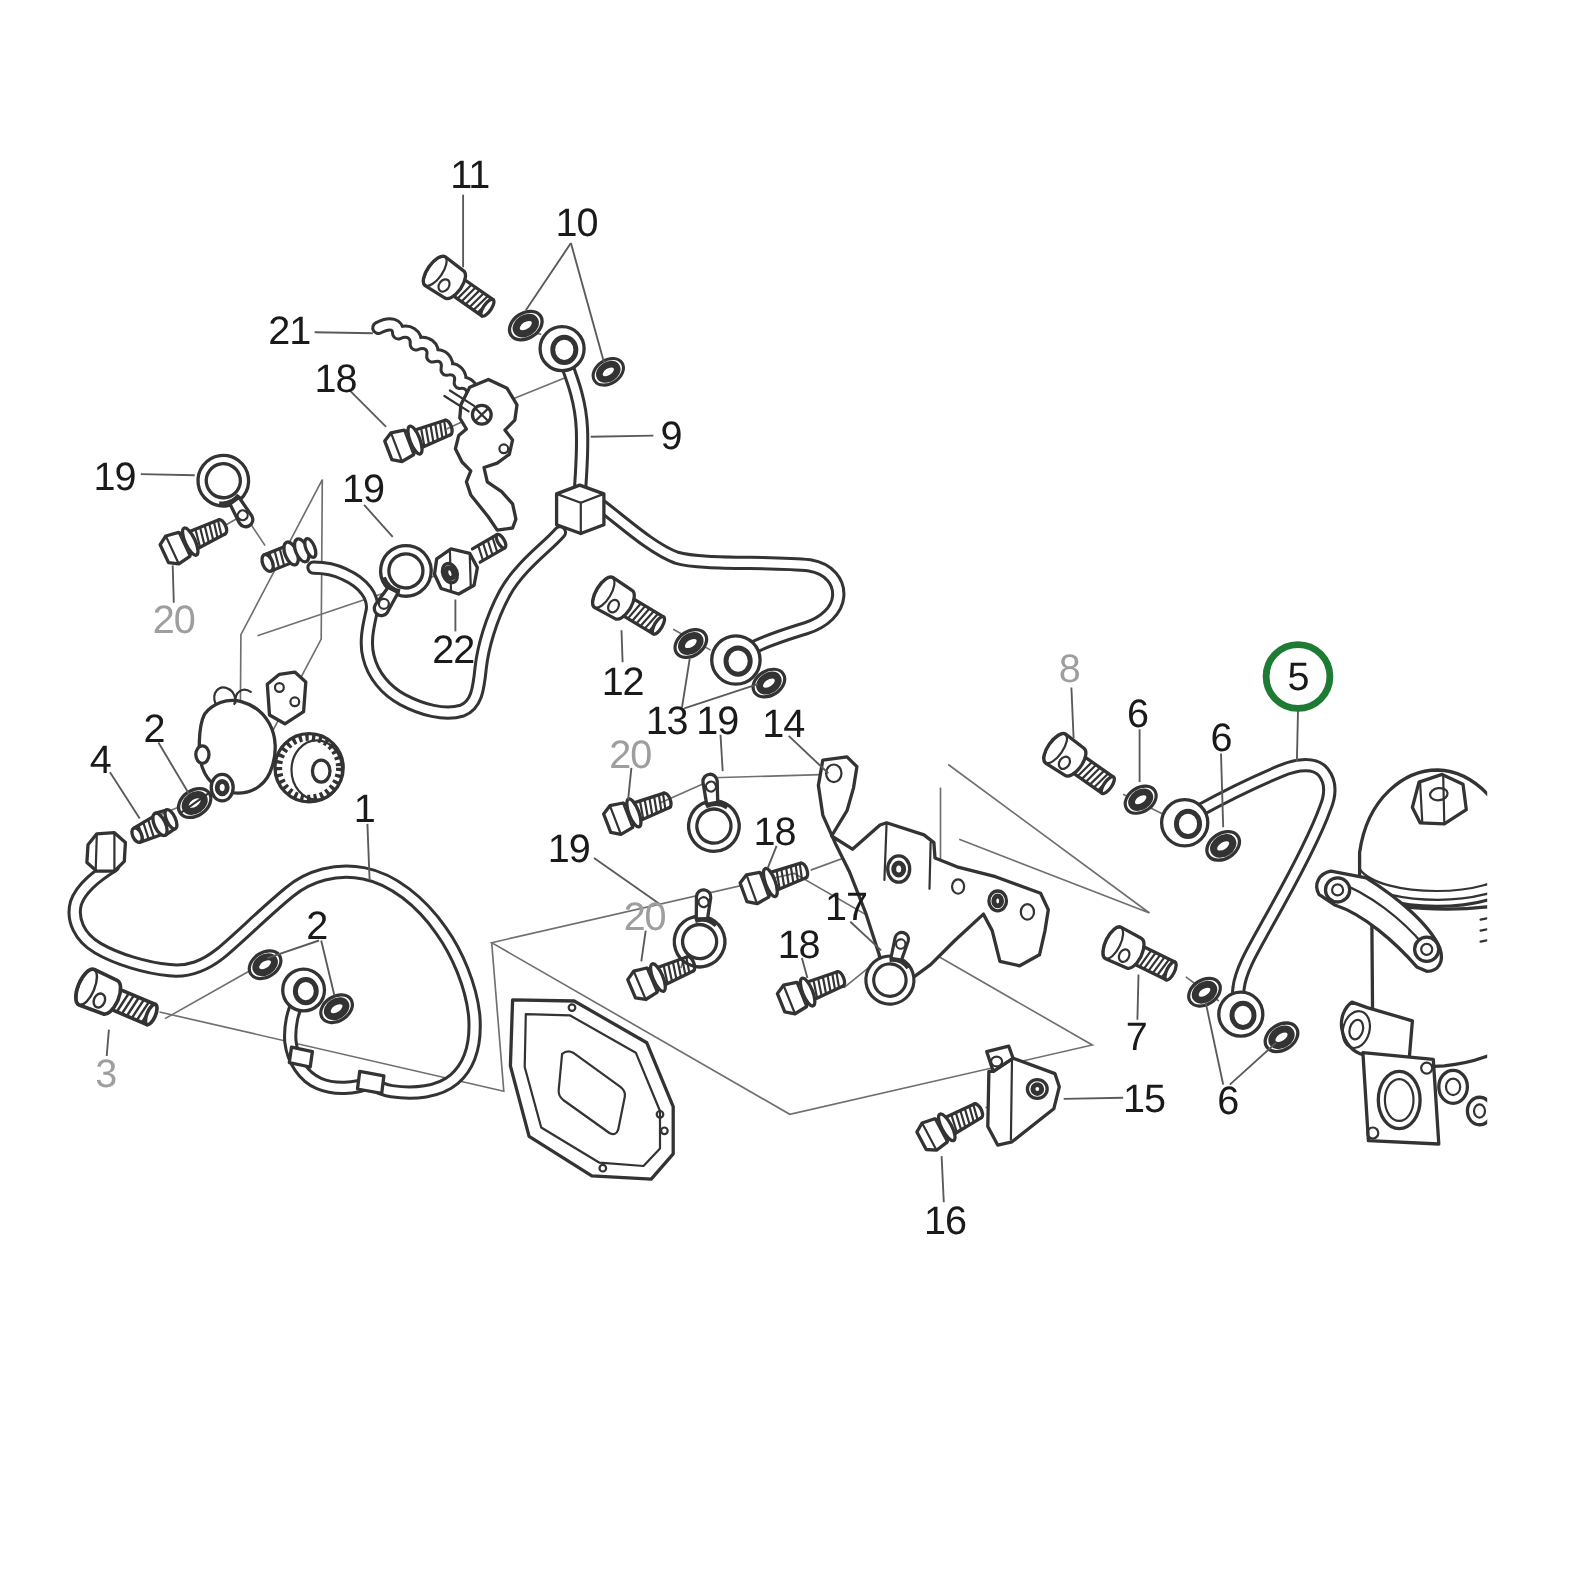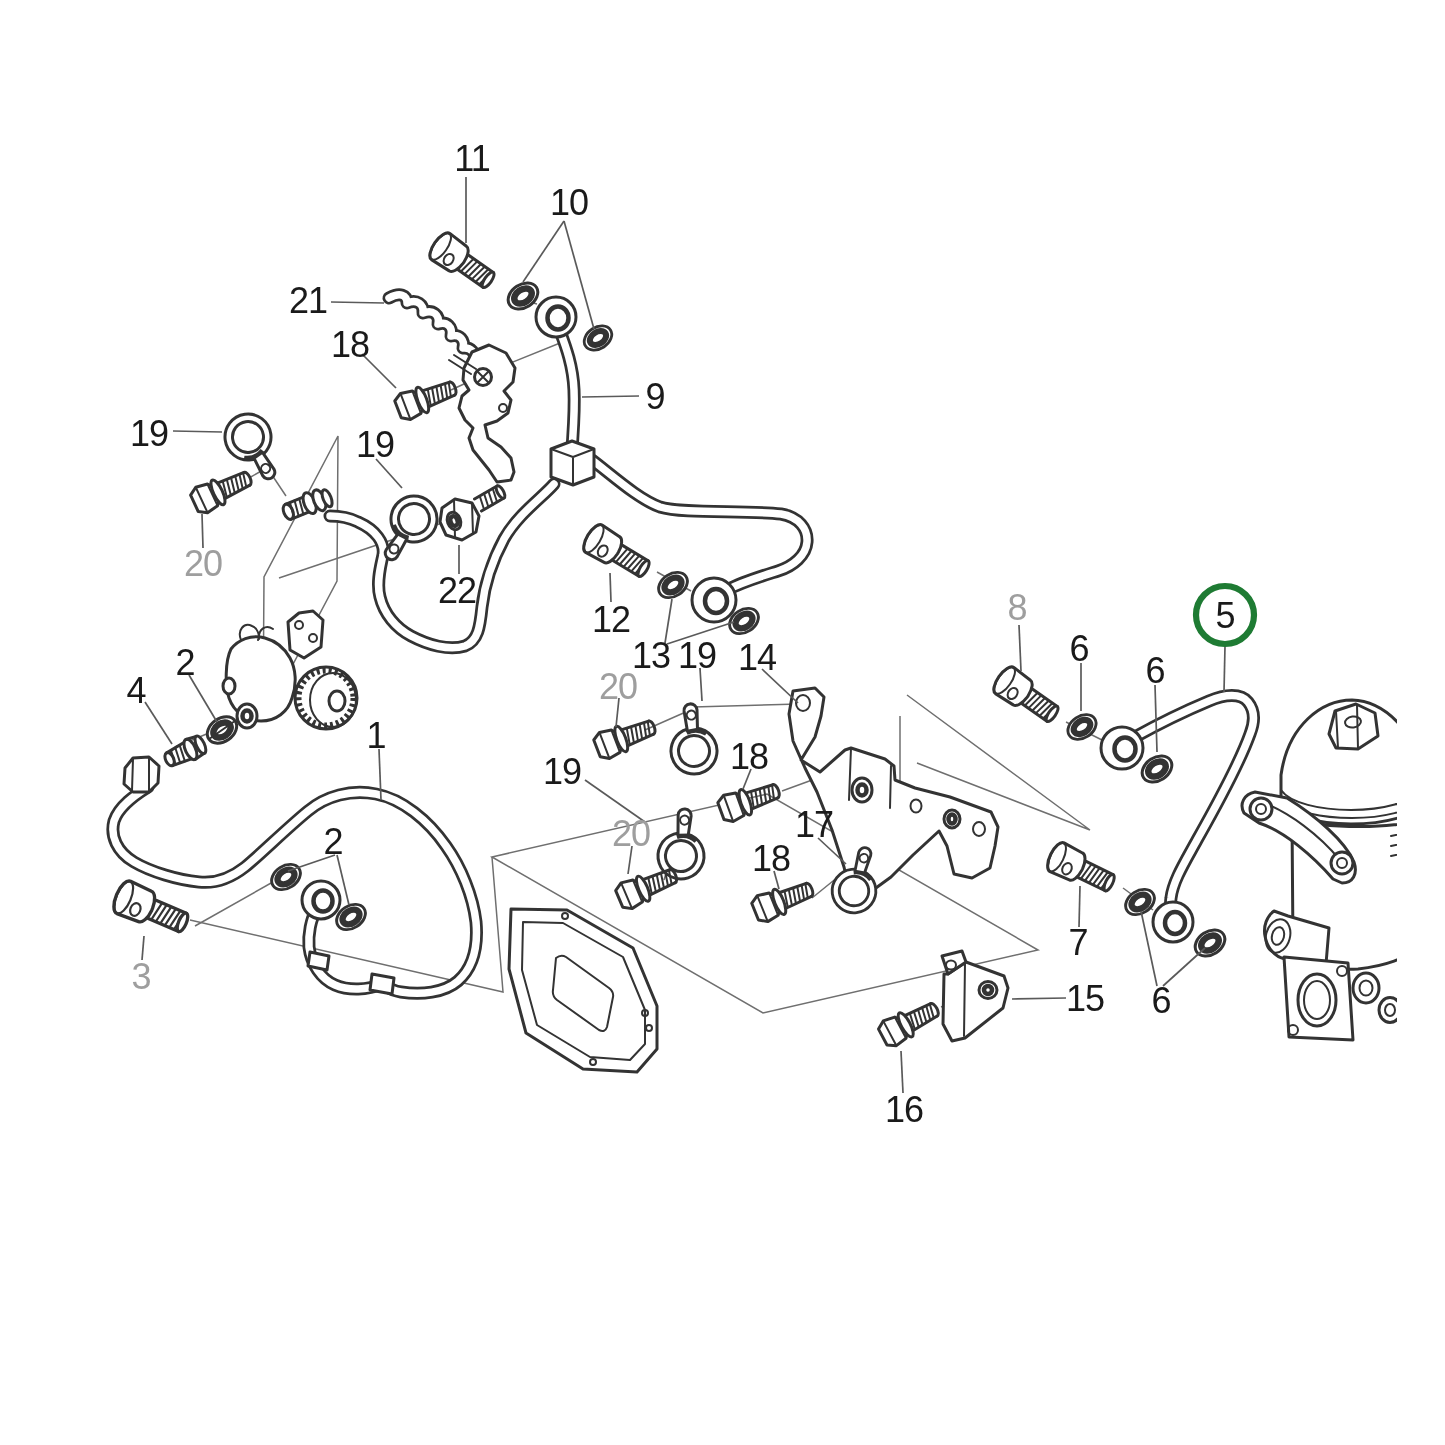--- a/index.html
+++ b/index.html
@@ -1,19 +1,19 @@
 <!DOCTYPE html>
 <html style="--bg: #ffffff; --line: #333333; --label: #1a1a1a; --muted: #9e9e9e; --hl: #1e7b33;"><head>
 <meta charset="utf-8">
 <style>
   :root{
     --bg:#ffffff; --line:#333333; --label:#1a1a1a; --muted:#9e9e9e; --hl:#1e7b33;
   }
   html,body{margin:0;padding:0;background:#fff;}
-  .stage{width:1352px;height:1445px;position:relative;background:var(--bg);overflow:hidden;margin-left:45px;}
+  .stage{width:1352px;height:1445px;position:relative;background:var(--bg);overflow:hidden;}
   svg{display:block;}
   .ln{fill:none;stroke:var(--line);stroke-width:3;stroke-linecap:round;stroke-linejoin:round;}
   .lnf{fill:#ffffff;stroke:var(--line);stroke-width:3;stroke-linecap:round;stroke-linejoin:round;}
   .ln2{fill:none;stroke:var(--line);stroke-width:2;stroke-linecap:round;stroke-linejoin:round;}
   .fat{fill:none;stroke:var(--line);stroke-width:6.5;}
   .md{fill:none;stroke:var(--line);stroke-width:4.5;}
   .thin{fill:none;stroke:#6f6f6f;stroke-width:1.5;}
   .pipeO{fill:none;stroke:var(--line);stroke-width:13;stroke-linecap:round;stroke-linejoin:round;}
   .pipeI{fill:none;stroke:#ffffff;stroke-width:7.5;stroke-linecap:round;stroke-linejoin:round;}
   .leader{stroke:#5a5a5a;stroke-width:1.7;}

